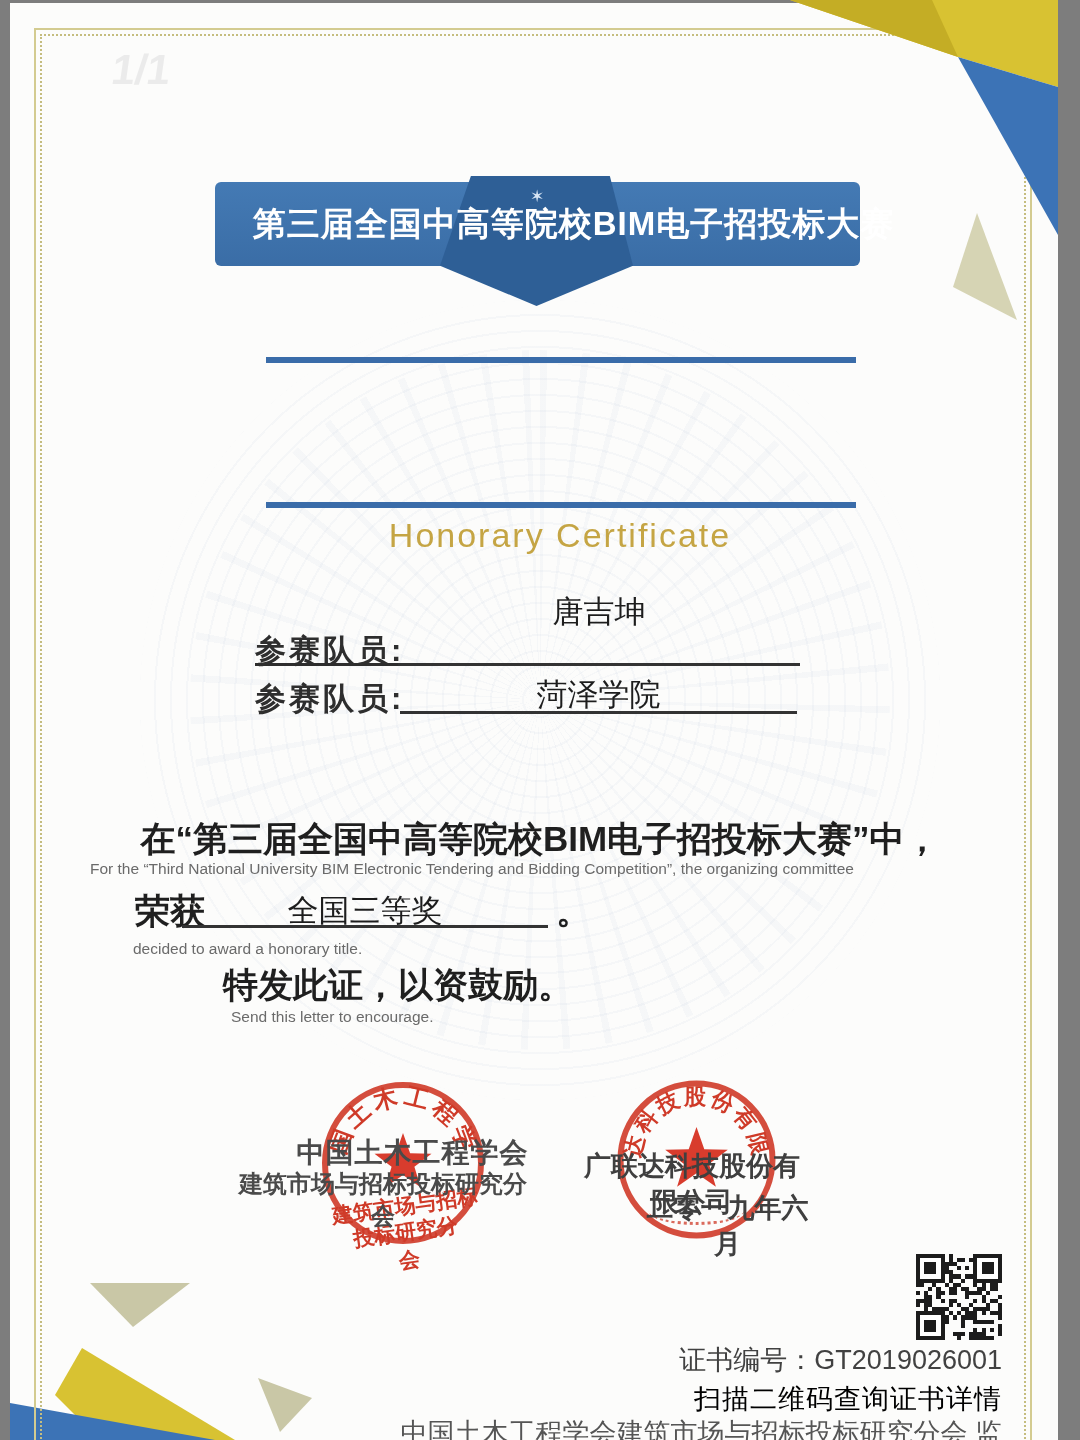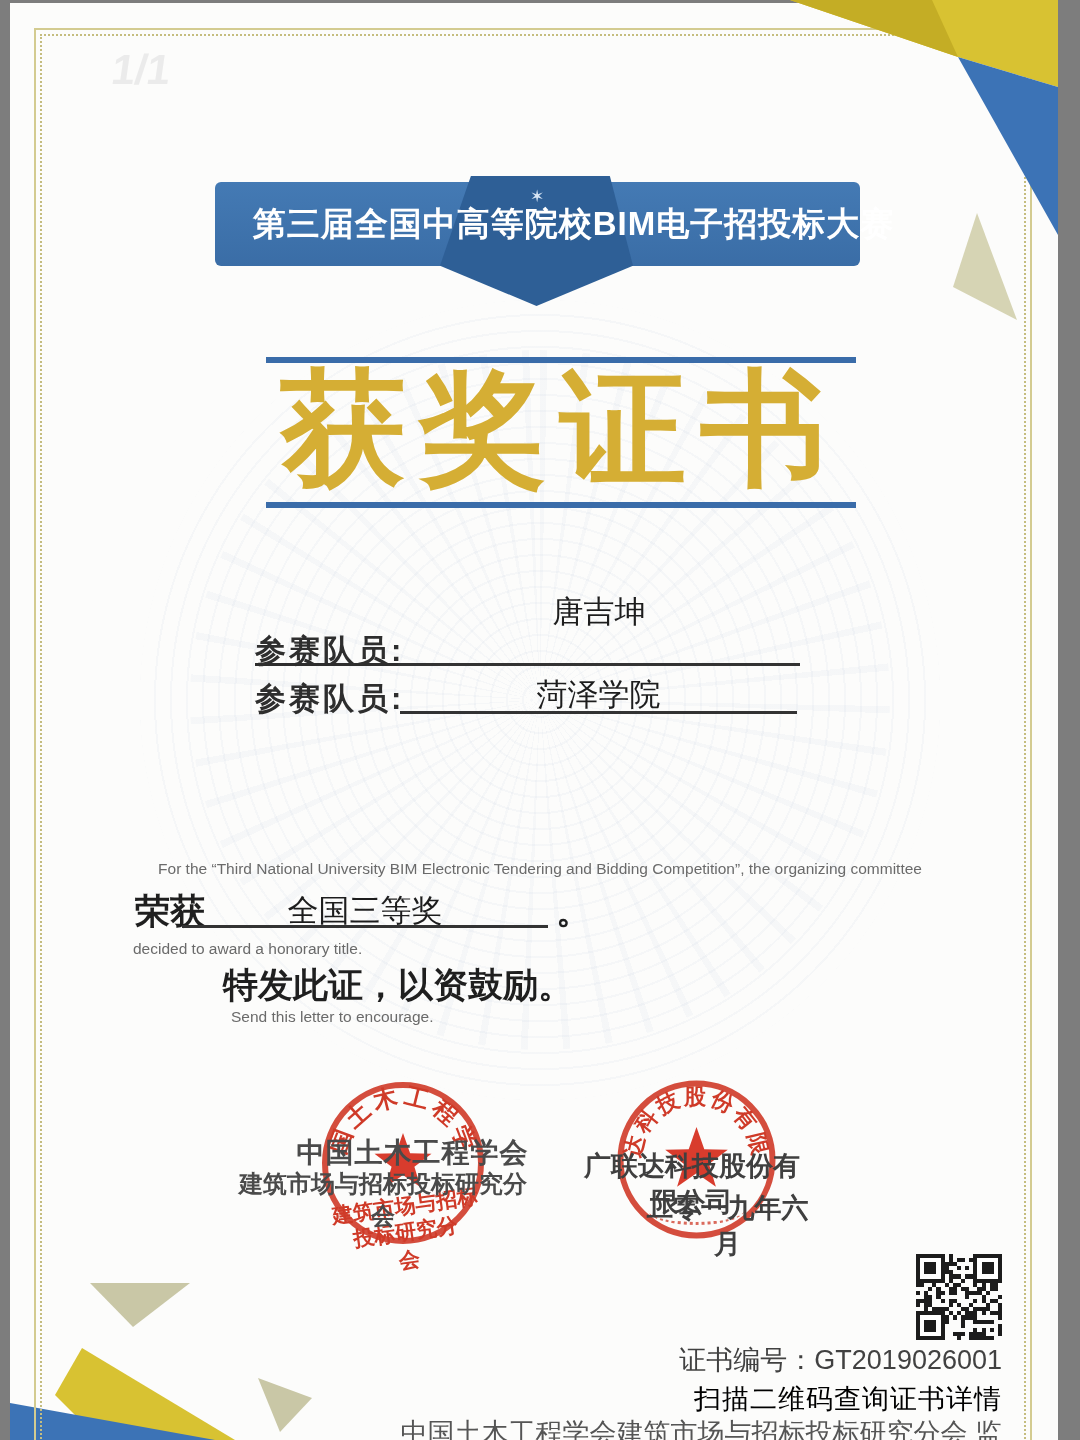--- a/index.html
+++ b/index.html
@@ -59,21 +59,21 @@
   .field-line{height:3px;background:#333;}
   .field-value{text-align:center;font-size:31px;color:#1d1d1d;}
   #f1-label{left:255px;top:630px;text-decoration:underline;} #f1-line{left:398px;top:663px;width:402px;}
   #f1-value{left:398px;top:591px;width:402px;}
   #f2-label{left:255px;top:678px;} #f2-line{left:400px;top:711px;width:397px;}
   #f2-value{left:400px;top:674px;width:397px;}
   
   .cn-big{font-size:35px;font-weight:700;color:#1f1f1f;}
   .en-small{font-size:15.5px;color:#6a6a6a;}
   #p1-cn{left:90px;top:816px;width:900px;text-align:center;}
-  #p1-en{left:90px;top:860px;width:900px;text-align:center;}
+  #p1-en{left:90px;top:860px;width:900px;}
   #award-label{left:135px;top:888px;}
   #award-line{left:182px;top:925px;width:366px;height:3px;background:#333;}
   #award-value{left:182px;top:890px;width:366px;text-align:center;font-size:31px;color:#1d1d1d;}
   #award-suffix{left:556px;top:888px;}
   #p2-en{left:133px;top:940px;}
   #p3-cn{left:223px;top:962px;font-size:35px;}
   #p3-en{left:231px;top:1008px;}
   
   .z6{z-index:6;}
   .seal-inner-line{color:#cf3a28;font-weight:700;text-align:center;transform:rotate(-8deg);}
@@ -117,30 +117,31 @@
   <div class="abs shape over tr-khaki-right"></div>
 
   <div class="abs" id="pageindicator">1/1</div>
 
   <div class="abs z5" id="banner-bar"></div>
   <div class="abs z5" id="banner-shield"></div>
   <div class="abs z5" id="banner-emblem">✶</div>
   <div class="abs z5" id="banner-title">第三届全国中高等院校BIM电子招投标大赛</div>
 
   <div class="abs blue-rule z5" id="rule-top"></div>
-  <div class="abs z5" id="title-cn">获奖证书</div>
   <div class="abs blue-rule z5" id="rule-bottom"></div>
+  <div class="abs z5" id="title-en">Honorary Certificate</div>
 
   <div class="abs z5 field-label" id="f1-label">参赛队员:</div>
   <div class="abs z5 field-value" id="f1-value">唐吉坤</div>
   <div class="abs z5 field-line" id="f1-line"></div>
   <div class="abs z5 field-label" id="f2-label">参赛队员:</div>
   <div class="abs z5 field-value" id="f2-value">菏泽学院</div>
   <div class="abs z5 field-line" id="f2-line"></div>
 
+  <div class="abs z5 cn-big" id="p1-cn">在“第三届全国中高等院校BIM电子招投标大赛”中，</div>
   <div class="abs z5 en-small" id="p1-en">For the “Third National University BIM Electronic Tendering and Bidding Competition”, the organizing committee</div>
   <div class="abs z5 cn-big" id="award-label">荣获</div>
   <div class="abs z5" id="award-value">全国三等奖</div>
   <div class="abs z5" id="award-line"></div>
   <div class="abs z5 cn-big" id="award-suffix">。</div>
   <div class="abs z5 en-small" id="p2-en">decided to award a honorary title.</div>
   <div class="abs z5 cn-big" id="p3-cn">特发此证，以资鼓励。</div>
   <div class="abs z5 en-small" id="p3-en">Send this letter to encourage.</div>
 
   <svg class="abs z6" style="left:318px;top:1078px;" width="170" height="170" viewBox="0 0 170 170">

